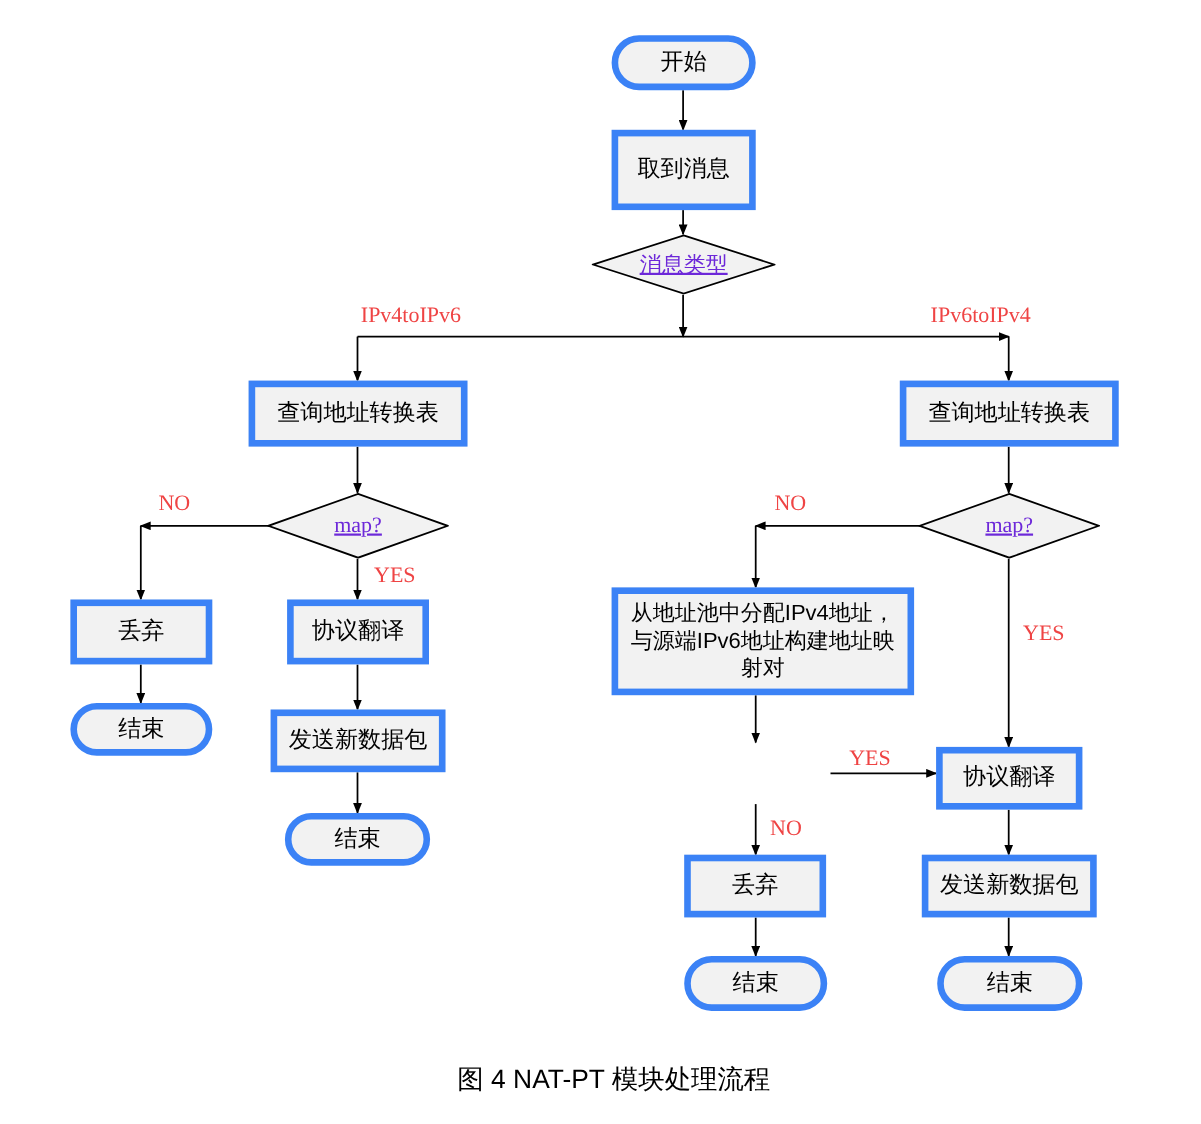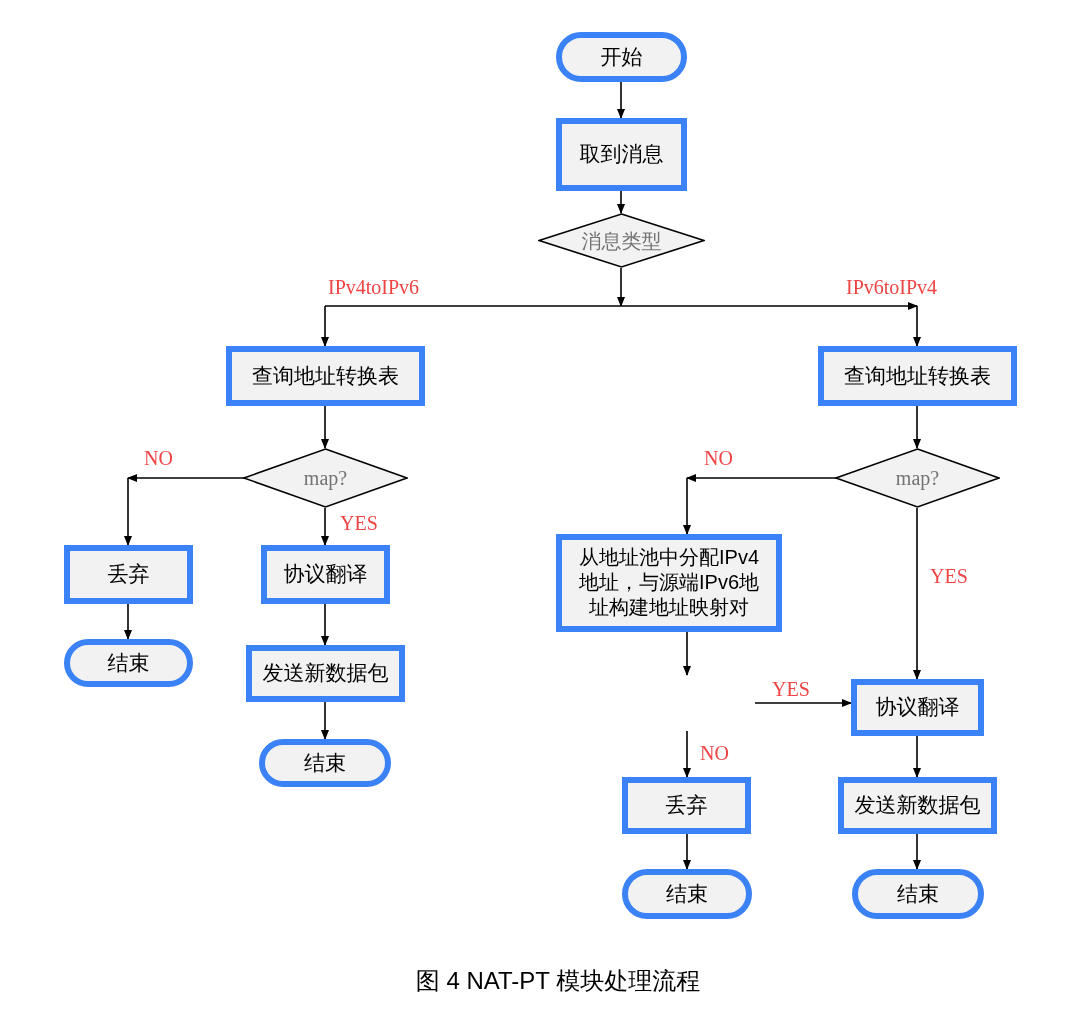--- a/index.html
+++ b/index.html
@@ -50,22 +50,23 @@
     position: absolute;
     left: 0;
     top: 0;
     width: 100%;
     height: 100%;
   }
   .diamond-label {
     position: relative;
     z-index: 2;
     text-align: left;
-    color: #737373;
+    color: #6d28d9;
     line-height: 1.2;
+    text-decoration: underline;
   }
   .edge-label {
     position: absolute;
     color: #ef4444;
     white-space: nowrap;
     background: transparent;
   }
   .caption {
     position: absolute;
     width: 100%;
@@ -194,21 +195,21 @@
   <div class="diamond-wrap" style="left:835px; top:448px; width:165px; height:60px;">
     <svg class="diamond-shape" viewBox="0 0 165 60" preserveAspectRatio="none">
       <polygon points="82.5,1 164,30 82.5,59 1,30" fill="#f2f2f2" stroke="#000000" stroke-width="1.6" vector-effect="non-scaling-stroke"></polygon>
     </svg>
     <span class="diamond-label f20 serif">map?</span>
   </div>
 
   <div class="edge-label f20 serif" style="left:704px; top:447px;">NO</div>
   <div class="edge-label f20 serif" style="left:930px; top:565px;">YES</div>
 
-  <div class="node rect f20" style="left:556px; top:534px; width:226px; height:98px; padding:6px 10px;align-items:flex-end;">
+  <div class="node rect f20" style="left:556px; top:534px; width:275px; height:98px; padding:6px 10px;">
     <span>从地址池中分配IPv4地址，与源端IPv6地址构建地址映射对</span>
   </div>
 
 
   <div class="edge-label f20 serif" style="left:772px; top:678px;">YES</div>
   <div class="edge-label f20 serif" style="left:700px; top:742px;">NO</div>
 
   <div class="node rect f21" style="left:622px; top:777px; width:129px; height:57px;">
     <span>丢弃</span>
   </div>

